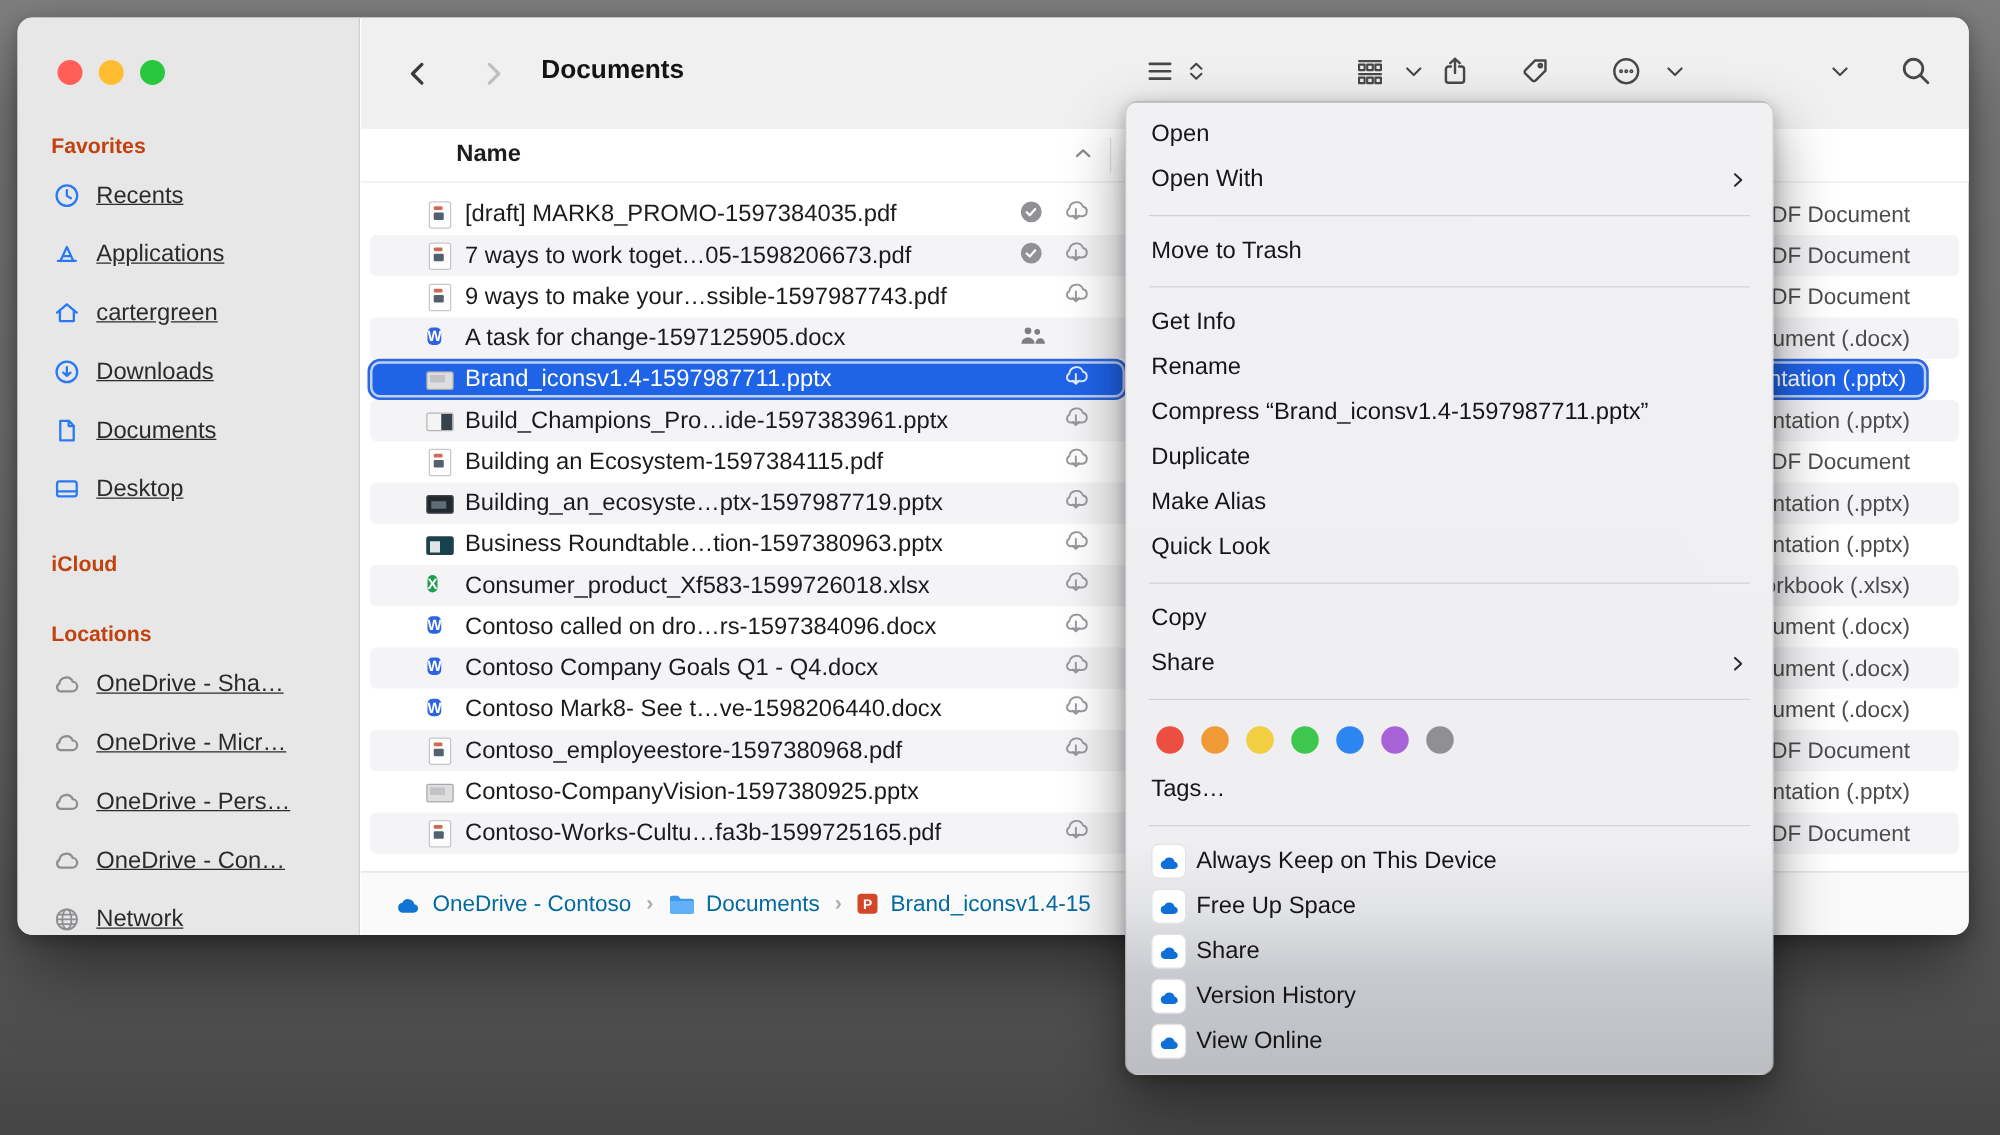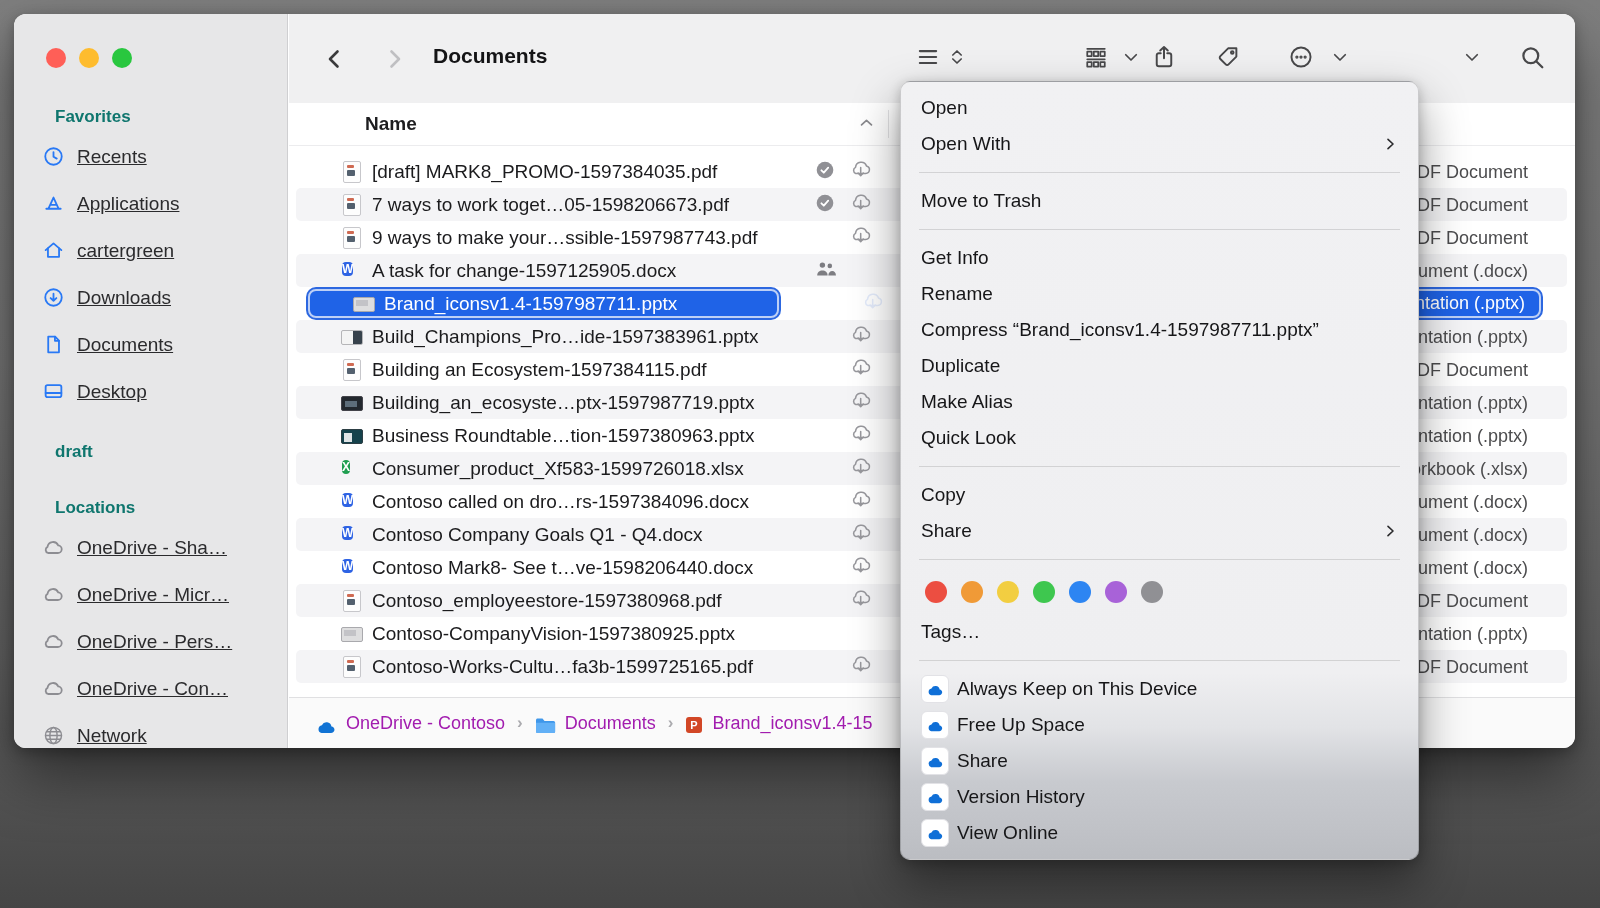--- a/index.html
+++ b/index.html
@@ -7,21 +7,21 @@
     width:1600px;height:908px;overflow:hidden;position:relative;
     font-family:"Liberation Sans",sans-serif;
     background:linear-gradient(180deg,#7e7e7e 0%,#747474 40%,#616161 72%,#454545 100%);
   }
   
   .window{position:absolute;left:14px;top:14px;width:1561px;height:734px;border-radius:12px;
     background:#ffffff;box-shadow:0 28px 60px -4px rgba(0,0,0,.5),0 4px 14px rgba(0,0,0,.28);overflow:hidden;}
   
   .sidebar{position:absolute;left:0;top:0;bottom:0;width:274px;background:#e7e7e8;border-right:1px solid #cfcfd1;box-sizing:border-box;padding-top:93px;}
   .tl{position:absolute;top:34px;width:20px;height:20px;border-radius:50%;}
-  .side-label{height:20px;margin:0 0 6px 41px;font-size:17px;font-weight:700;color:#0f766e;line-height:20px;}
+  .side-label{height:20px;margin:0 0 6px 27px;font-size:17px;font-weight:700;color:#c2410c;line-height:20px;}
   .side-item{height:47px;display:flex;align-items:center;padding-left:27px;color:#2b2b2d;font-size:19px;text-decoration:underline;}
   .side-item .icon{width:24px;height:24px;margin-right:12px;flex:none;display:flex;align-items:center;justify-content:center;}
   .side-gap1{height:27px;} .side-gap2{height:30px;}
   
   .content{position:absolute;left:275px;top:0;right:0;bottom:0;}
   .toolbar{position:absolute;left:0;top:0;right:0;height:89px;background:#f0f0f1;border-bottom:1px solid #e2e2e4;}
   .navbtn{position:absolute;top:30px;width:26px;height:30px;display:flex;align-items:center;justify-content:center;}
   .wtitle{position:absolute;left:144px;top:30px;font-size:21px;font-weight:700;color:#141416;}
   .tbtn{position:absolute;top:31px;height:28px;display:flex;align-items:center;justify-content:center;}
   
@@ -33,28 +33,28 @@
   .rows{position:absolute;left:7px;right:8px;top:141px;}
   .frow{position:relative;height:33px;border-radius:5px;}
   .frow.alt{background:#f4f4f6;}
   .fic{position:absolute;left:44px;top:50%;transform:translateY(-50%);width:24px;height:24px;}
   .fname{position:absolute;left:76px;top:50%;transform:translateY(-50%);font-size:19px;color:#1b1b1d;white-space:nowrap;}
   .badge{position:absolute;top:50%;transform:translateY(-50%);}
   .badge.p1{left:520px;} .badge.p2{left:551px;}
   .kind{position:absolute;right:39px;top:50%;transform:translateY(-50%);font-size:18px;color:#4c4c4e;white-space:nowrap;}
   
   .pill{position:absolute;top:2px;height:29px;box-sizing:border-box;background:#1f63e7;border:2px solid #bdd0f6;box-shadow:0 0 0 2px #2c67e0;border-radius:8px;}
-  .pill.npill{left:12px;width:471px;}
+  .pill.npill{left:0;width:604px;}
   .pill.kpill{right:26px;padding:0 14px;display:flex;align-items:center;}
   .pill .fic{left:42px;} .pill .fname{left:74px;color:#fff;}
   .pill .badge.p2{left:549px;}
   .kpill .kind{position:static;transform:none;color:#fff;}
   
   .pathbar{position:absolute;left:0;right:0;top:683px;height:51px;background:#fafafa;border-top:1px solid #e0e0e2;display:flex;align-items:center;padding-left:26px;box-sizing:border-box;}
-  .pseg{display:flex;align-items:flex-end;font-size:18px;color:#a21caf;white-space:nowrap;}
+  .pseg{display:flex;align-items:center;font-size:18px;color:#0369a1;white-space:nowrap;}
   .pseg .icon{margin-right:9px;display:flex;}
   .pchev{margin:0 12px;color:#ababaf;font-size:17px;font-weight:700;}
   
   .pg{position:absolute;left:3px;top:1px;width:16px;height:20px;background:#fdfdfd;border:1px solid #c7c7cb;border-radius:2px;}
   .pdfm{position:absolute;left:7px;top:10px;width:8px;height:6px;background:#53606e;border-radius:1px;}
   .pdfm2{position:absolute;left:7px;top:5px;width:7px;height:3px;background:#cf6a52;border-radius:1px;}
   .sq{width:20px;height:20px;margin:2px;border-radius:4px;color:#fff;font-weight:700;font-size:12px;line-height:20px;text-align:center;}
   .sq.word{background:#2e63e4;} .sq.excel{background:#1f9e50;}
   .slide{position:absolute;left:1px;top:5px;width:22px;height:15px;border-radius:2px;overflow:hidden;box-sizing:border-box;}
   .slide.generic{background:#dededf;border:1px solid #a9a9ad;}
@@ -135,21 +135,21 @@
         <div class="side-item">
           <span class="icon">
             <svg width="23" height="23" viewBox="0 0 24 24" fill="none" stroke="#2979f5" stroke-width="1.9" stroke-linecap="round" stroke-linejoin="round">
               <rect x="3.8" y="5.4" width="16.4" height="12.4" rx="2"></rect>
               <path d="M3.8 13.6h16.4"></path>
             </svg>
           </span>
           <span>Desktop</span>
         </div>
         <div class="side-gap1"></div>
-        <div class="side-label">draft</div>
+        <div class="side-label">iCloud</div>
         <div class="side-gap2"></div>
         <div class="side-label">Locations</div>
         <div class="side-item">
           <span class="icon">
             <svg width="24" height="24" viewBox="0 0 24 24" fill="none" stroke="#8d8d92" stroke-width="1.8" stroke-linecap="round" stroke-linejoin="round">
               <path d="M7 17h9.6a3.8 3.8 0 0 0 .6-7.6 5.6 5.6 0 0 0-10.7 1.5A3.3 3.3 0 0 0 7 17z"></path>
             </svg>
           </span>
           <span>OneDrive - Sha…</span>
         </div>

